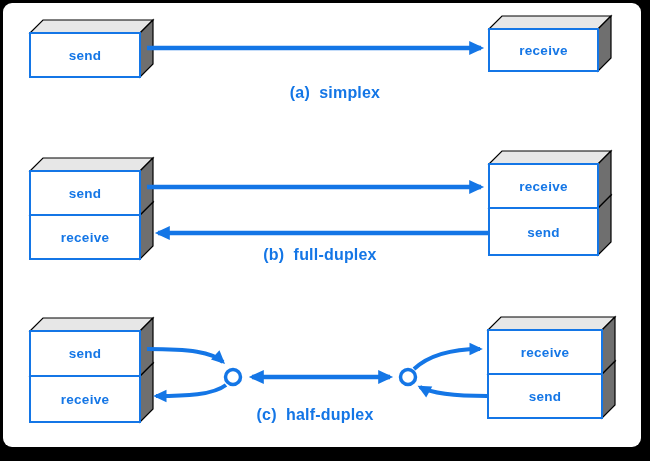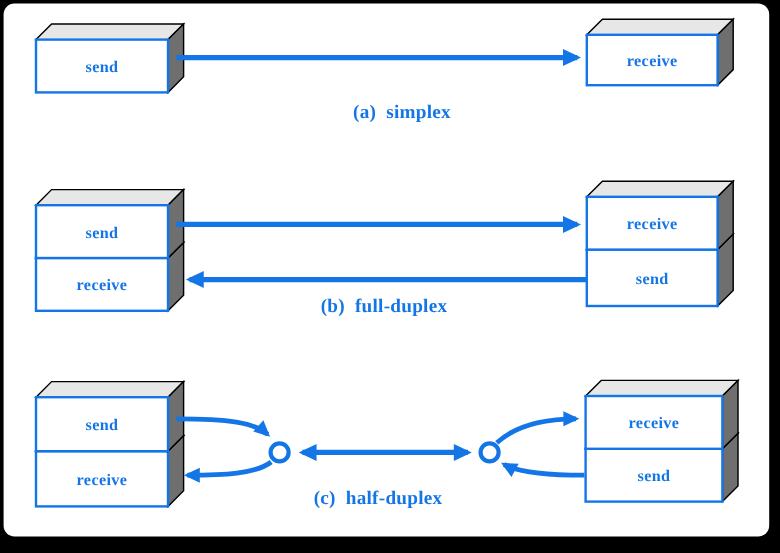--- a/index.html
+++ b/index.html
@@ -1,17 +1,17 @@
 <!DOCTYPE html>
 <html><head>
 <meta charset="utf-8">
 <style>
   html,body{margin:0;padding:0;background:#000;}
   .canvas{position:relative;width:650px;height:461px;background:#000;overflow:hidden;
-          font-family:Liberation Serif, serif;}
+          font-family:Liberation Sans, sans-serif;}
   svg{display:block;}
   .face-top{fill:#E7E7E7;stroke:#000;stroke-width:1.2;}
   .face-side{fill:#6F6F6F;stroke:#000;stroke-width:1.2;}
   .face-front{fill:#FFFFFF;stroke:#1476E6;stroke-width:2;}
   .arrow{stroke:#1476E6;fill:none;stroke-width:4.5;}
   .curve{stroke:#1476E6;fill:none;stroke-width:4;}
   .junction{fill:#FFFFFF;stroke:#1476E6;stroke-width:3.5;}
   .box-label{fill:#1476E6;font-size:13.5px;font-weight:bold;text-anchor:middle;letter-spacing:0.3px;}
   .caption{fill:#1476E6;font-size:16px;font-weight:bold;text-anchor:middle;letter-spacing:0.2px;}
 </style>

